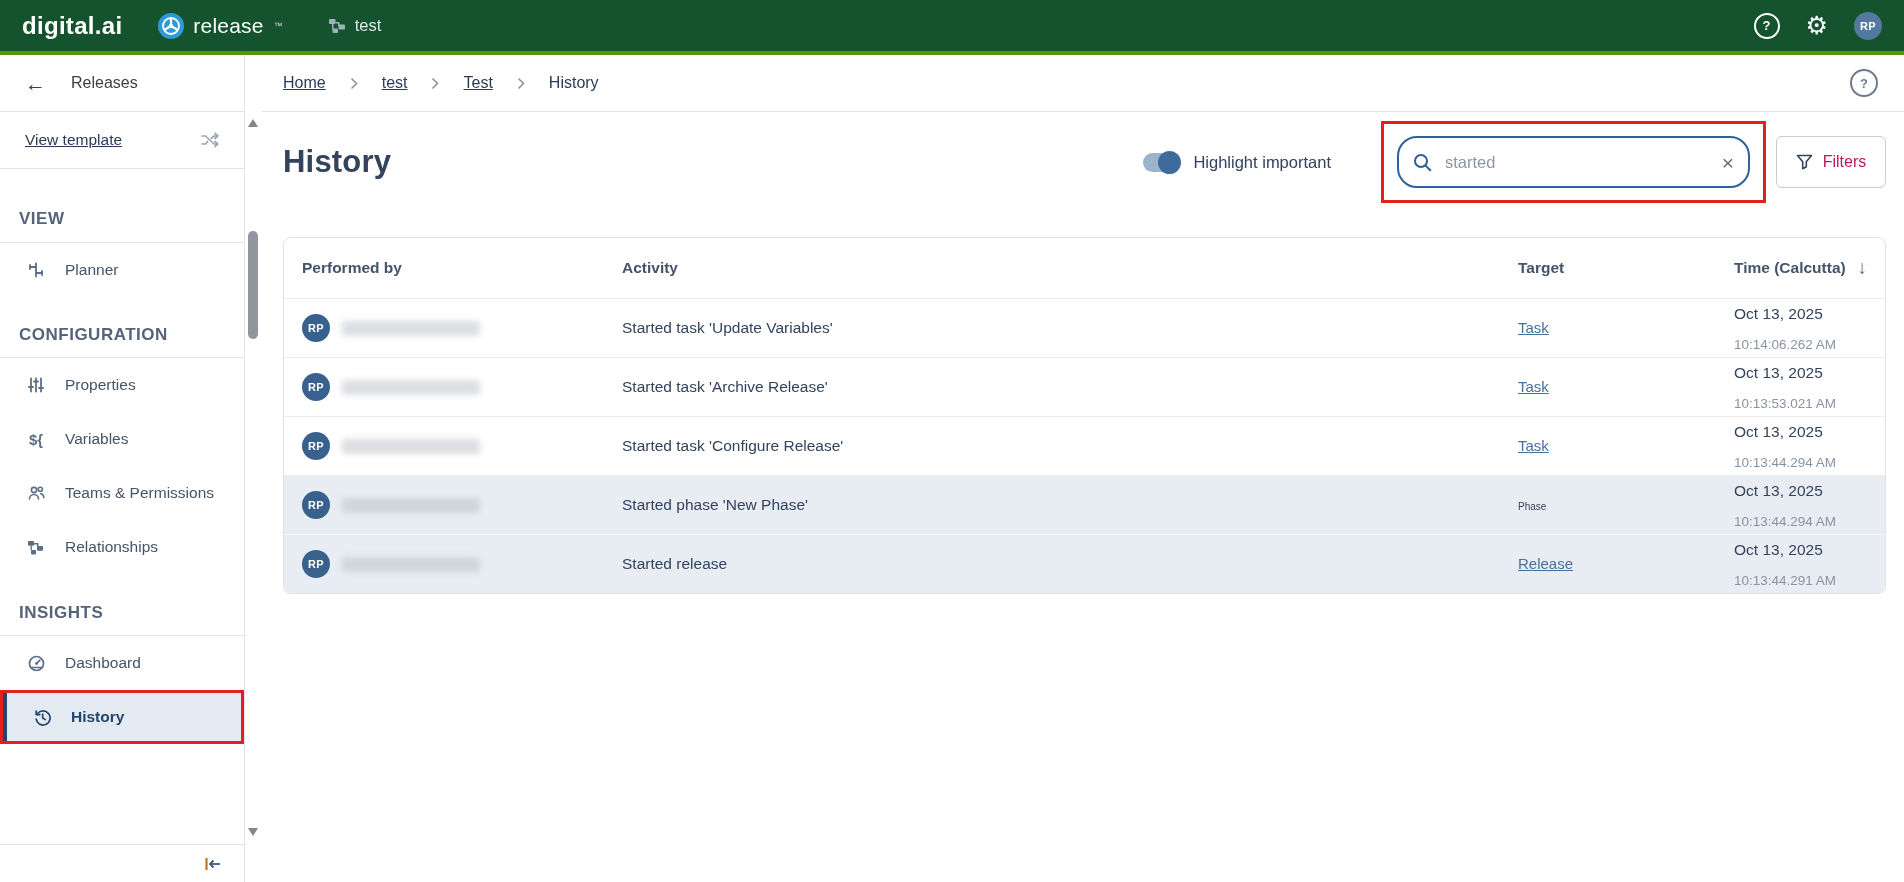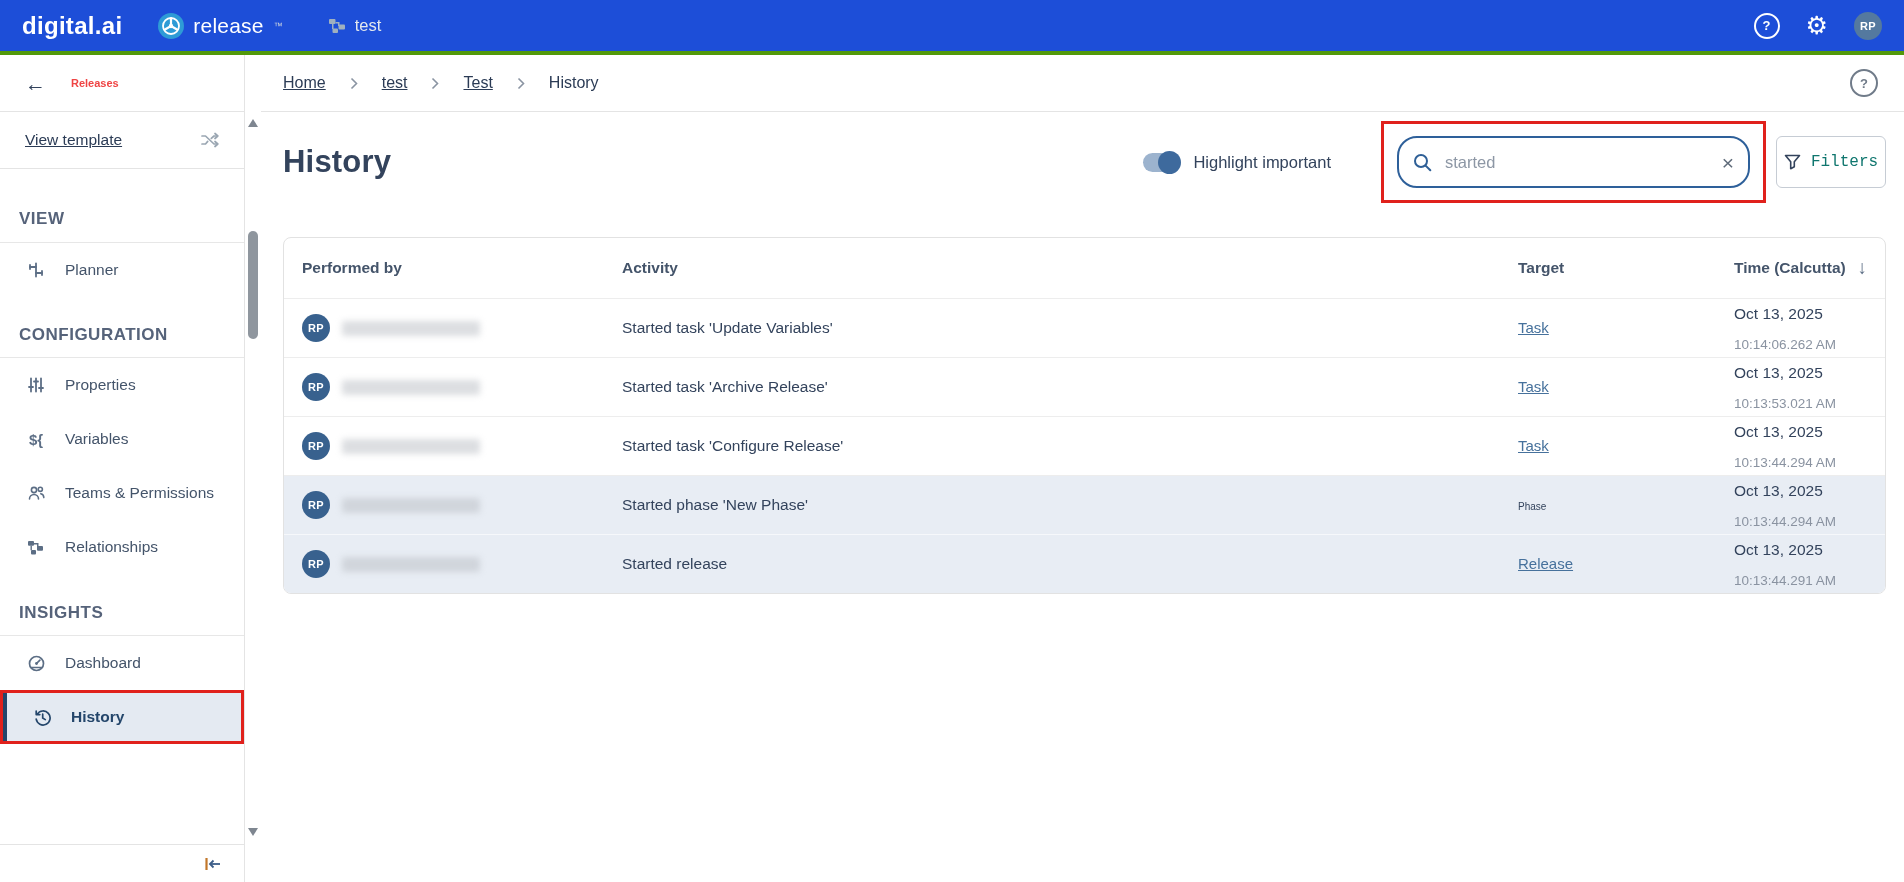--- a/index.html
+++ b/index.html
@@ -1,40 +1,40 @@
 <!DOCTYPE html>
 <html><head>
 <meta charset="utf-8">
 <style>
   html,body{margin:0;padding:0;background:#fff;}
   .app{position:relative;width:1904px;height:882px;overflow:hidden;background:#fff;
        font-family:"Liberation Sans",sans-serif;color:#33435c;}
   
-  .topbar{height:51px;background:#1d4ed8;display:flex;align-items:center;padding:0 22px;box-sizing:border-box;}
+  .topbar{height:51px;background:#14532d;display:flex;align-items:center;padding:0 22px;box-sizing:border-box;}
   .brand{color:#fff;font-size:24px;font-weight:800;letter-spacing:.3px;}
   .product{display:flex;align-items:center;margin-left:36px;gap:9px;}
   .product .pname{color:#fff;font-size:21px;font-weight:400;letter-spacing:.2px;}
   .product sup{color:#cdd5de;font-size:9px;margin-left:1px;}
   .ws-tab{display:flex;align-items:center;margin-left:46px;gap:9px;cursor:pointer;}
   .ws-tab .tname{color:#e3e8ee;font-size:16.5px;}
   .tb-right{margin-left:auto;display:flex;align-items:center;gap:26px;}
   .help-circ{width:22px;height:22px;border:2px solid #fff;border-radius:50%;color:#fff;
              font-size:13px;font-weight:700;display:flex;align-items:center;justify-content:center;cursor:pointer;}
   .gear{color:#fff;font-size:25px;line-height:1;cursor:pointer;}
   .avatar{width:28px;height:28px;border-radius:50%;background:#54799f;color:#fff;font-size:11px;
           font-weight:700;display:flex;align-items:center;justify-content:center;letter-spacing:.3px;}
   .greenline{height:4px;background:#52990a;}
   
   .shell{display:flex;height:827px;}
   .sidebar{width:261px;flex:none;position:relative;box-sizing:border-box;}
   .sidebar::before{content:'';position:absolute;left:244px;top:0;bottom:0;width:1px;background:#e4e4e4;}
   .sb-head{width:244px;height:57px;border-bottom:1px solid #e4e4e4;display:flex;align-items:center;
            padding-left:25px;gap:25px;box-sizing:border-box;}
   .back{font-size:21px;color:#33435c;cursor:pointer;line-height:1;}
-  .sb-title{font-size:11px;font-weight:700;color:#ef4444;}
+  .sb-title{font-size:16px;font-weight:400;color:#404040;}
   .sb-body{width:244px;}
   .vt-row{height:57px;border-bottom:1px solid #e4e4e4;display:flex;align-items:center;
           justify-content:space-between;padding:0 25px;box-sizing:border-box;}
   .vt-link{font-size:15.5px;color:#2b3b55;text-decoration:underline;cursor:pointer;}
   .sec-label{font-size:17px;font-weight:700;color:#56637a;letter-spacing:.5px;padding:40px 19px 13px;}
   .sec-label.cfg{padding-top:28px;padding-bottom:12px;}
   .sec-label.ins{padding-top:29px;padding-bottom:12px;}
   .sb-div{height:1px;background:#e7e7e7;}
   .sb-item{height:54px;display:flex;align-items:center;gap:18px;padding:0 25px;font-size:15.5px;
            color:#44546a;cursor:pointer;box-sizing:border-box;}
@@ -66,22 +66,22 @@
   .toggle{position:relative;width:36px;height:19px;border-radius:10px;background:#9cb3ce;flex:none;cursor:pointer;}
   .toggle .knob{position:absolute;right:-2px;top:-2px;width:23px;height:23px;border-radius:50%;background:#3e6a9d;}
   .toggle-label{margin-left:14px;font-size:16.5px;color:#33435c;}
   .annotation{margin-left:50px;border:3px solid #e0211c;padding:12px 13px;flex:none;}
   .searchbox{width:353px;height:52px;border:2px solid #2e609a;border-radius:20px;background:#fff;
              display:flex;align-items:center;padding:0 14px;gap:11px;box-sizing:border-box;}
   .searchbox input{border:none;outline:none;flex:1;min-width:0;font-size:16.5px;color:#8d97a5;
                    font-family:"Liberation Sans",sans-serif;background:transparent;}
   .clear{font-size:21px;color:#5f6b7a;cursor:pointer;line-height:1;}
   .filters{margin-left:10px;width:110px;height:52px;background:#fff;border:1px solid #c6ccd4;border-radius:6px;
-           display:flex;align-items:center;justify-content:center;gap:10px;font-size:16px;color:#0f766e;
-           font-family:Liberation Mono, monospace;cursor:pointer;flex:none;}
+           display:flex;align-items:center;justify-content:center;gap:10px;font-size:16px;color:#be185d;
+           font-family:Liberation Sans, sans-serif;cursor:pointer;flex:none;}
   
   .card{margin-top:33px;border:1px solid #e2e2e2;border-radius:8px;overflow:hidden;background:#fff;}
   .grid{display:grid;grid-template-columns:320px 1fr 216px 113px 20px;padding:0 18px;align-items:center;}
   .thead{height:60px;}
   .th{font-size:15.5px;font-weight:700;color:#44546a;line-height:1.25;}
   .sortcell{font-size:19px;color:#5c6e85;cursor:pointer;text-align:right;}
   .trow{height:58px;border-top:1px solid #ededed;}
   .trow.hl{background:#e8edf4;}
   .trow.hl + .trow.hl{border-top-color:#f6f8fb;}
   .perf{display:flex;align-items:center;gap:12px;}

